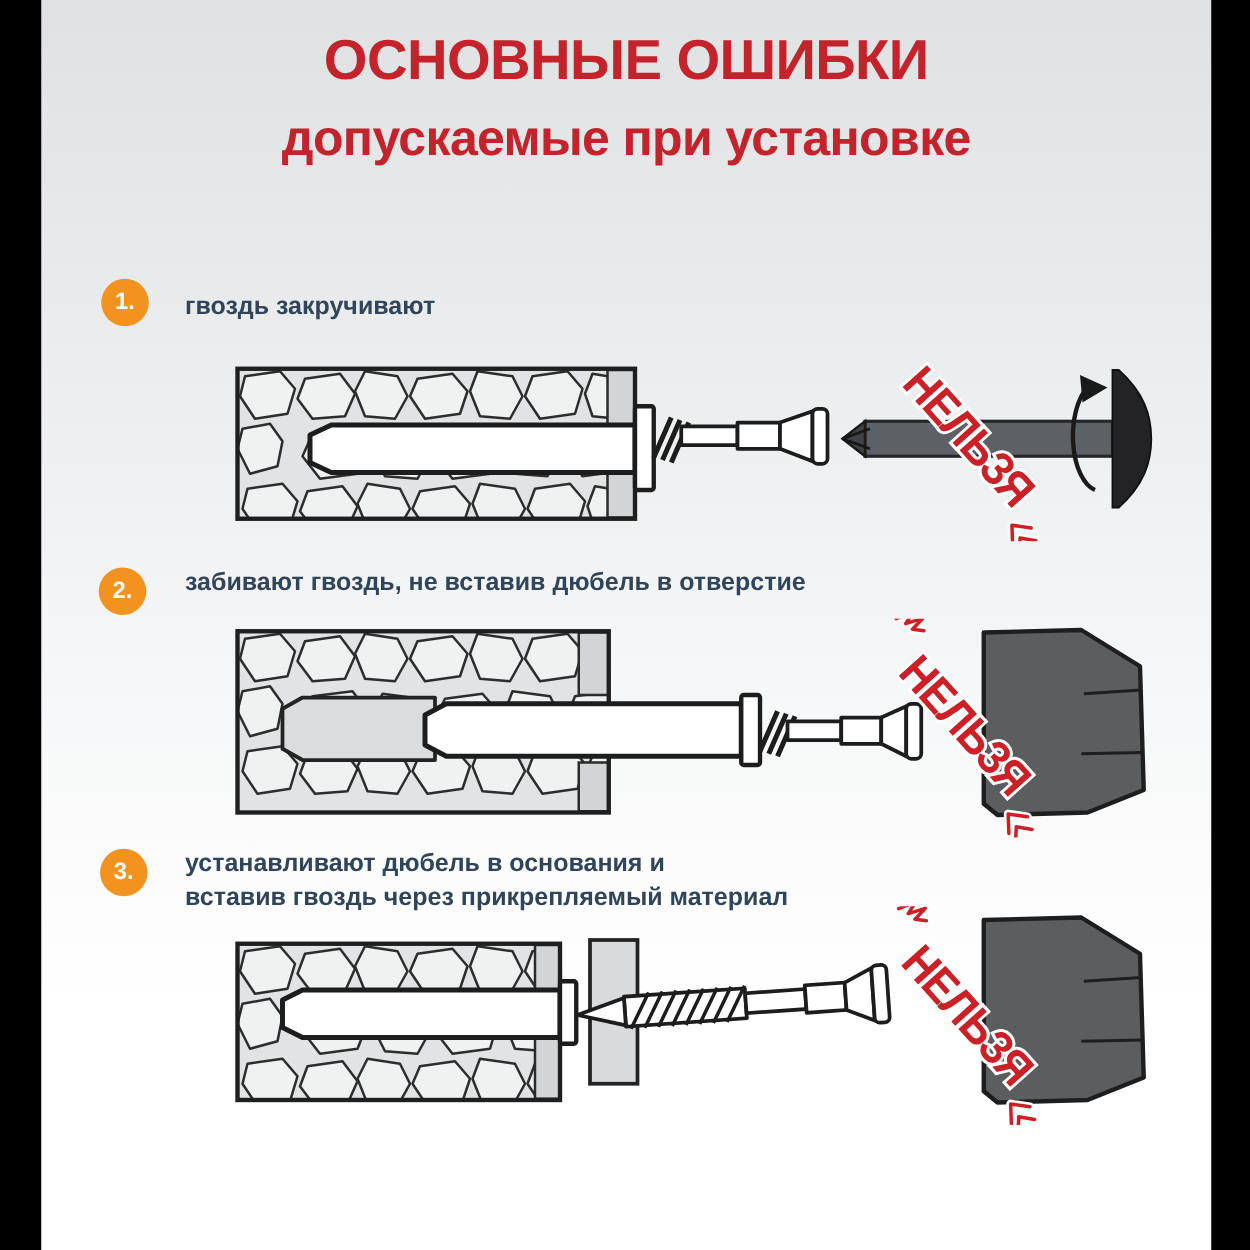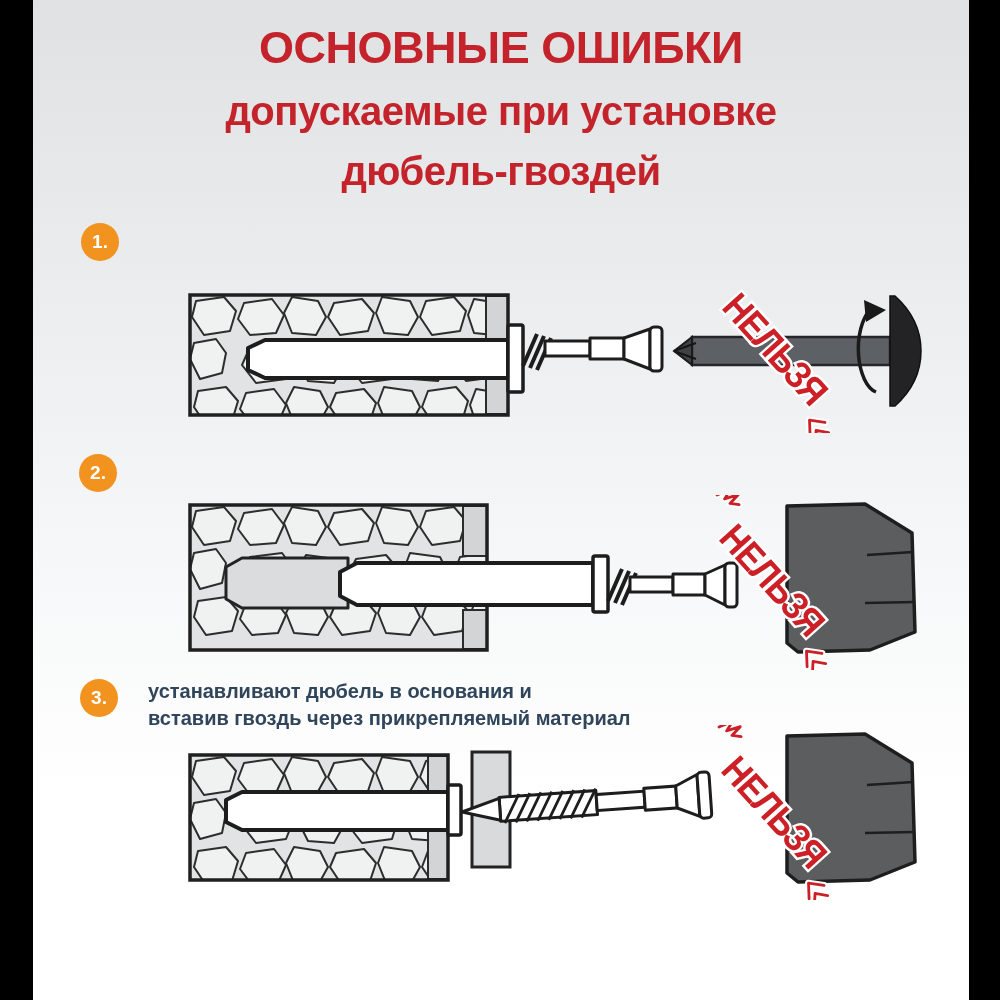--- a/index.html
+++ b/index.html
@@ -68,24 +68,26 @@
       </g>
     </defs>
   </svg>
 
   <div class="sidebar left"></div>
   <div class="sidebar right"></div>
 
   <div class="header">
     <div class="title">ОСНОВНЫЕ ОШИБКИ</div>
     <div class="subtitle">допускаемые при установке</div>
-    <div class="subtitle">дюбель-гвоздей</div>
   </div>
 
   <div class="badge" style="left:81px;top:223px;">1.</div>
+  <div class="itemtext" style="top:232px;">
+    <div>гвоздь закручивают</div>
+  </div>
 
   <svg class="illu" style="top:288px;" width="790" height="145" viewBox="0 0 790 145">
     <clipPath id="wc1">
         <rect x="10" y="7" width="318" height="120"></rect>
       </clipPath>
     <g>
       <rect x="10" y="7" width="318" height="120" fill="#e1e3e4"></rect>
       <g clip-path="url(#wc1)">
           <use href="#stoneTile" x="10" y="7"></use>
         </g>
@@ -114,20 +116,21 @@
     </g>
     <g transform="translate(595,61) rotate(48)">
       <use href="#sparkStart" x="-100" y="-32"></use>
       <use href="#sparkEnd" x="76" y="14"></use>
       <text class="nelzya" x="0" y="13" text-anchor="middle" textLength="134" lengthAdjust="spacingAndGlyphs">НЕЛЬЗЯ</text>
     </g>
   </svg>
 
   <div class="badge" style="left:79px;top:454px;">2.</div>
   <div class="itemtext" style="top:453px;">
+    <div>забивают гвоздь, не вставив дюбель в отверстие</div>
   </div>
 
   <svg class="illu" style="top:495px;" width="790" height="175" viewBox="0 0 790 175">
     <clipPath id="wc2">
         <rect x="10" y="10" width="297" height="145"></rect>
       </clipPath>
     <g>
       <rect x="10" y="10" width="297" height="145" fill="#e1e3e4"></rect>
       <g clip-path="url(#wc2)">
           <use href="#stoneTile" x="10" y="10"></use>

